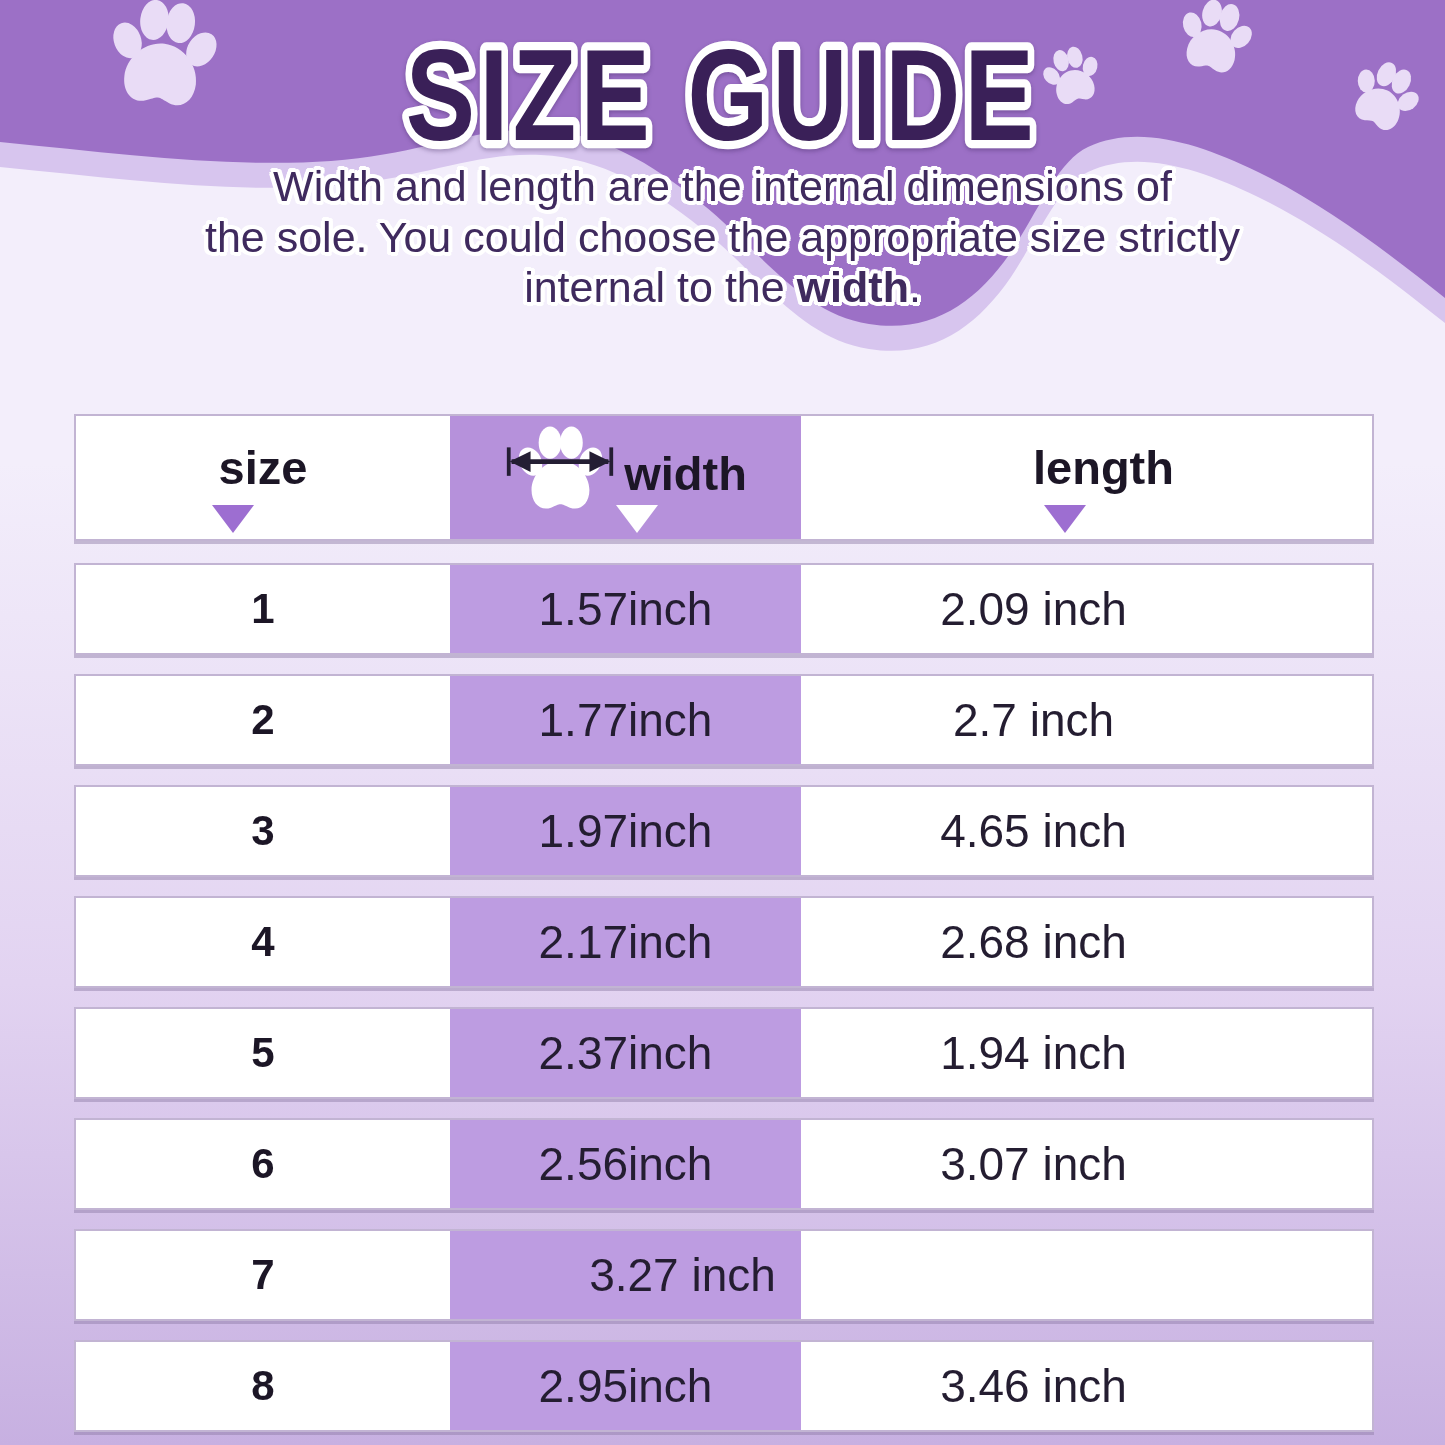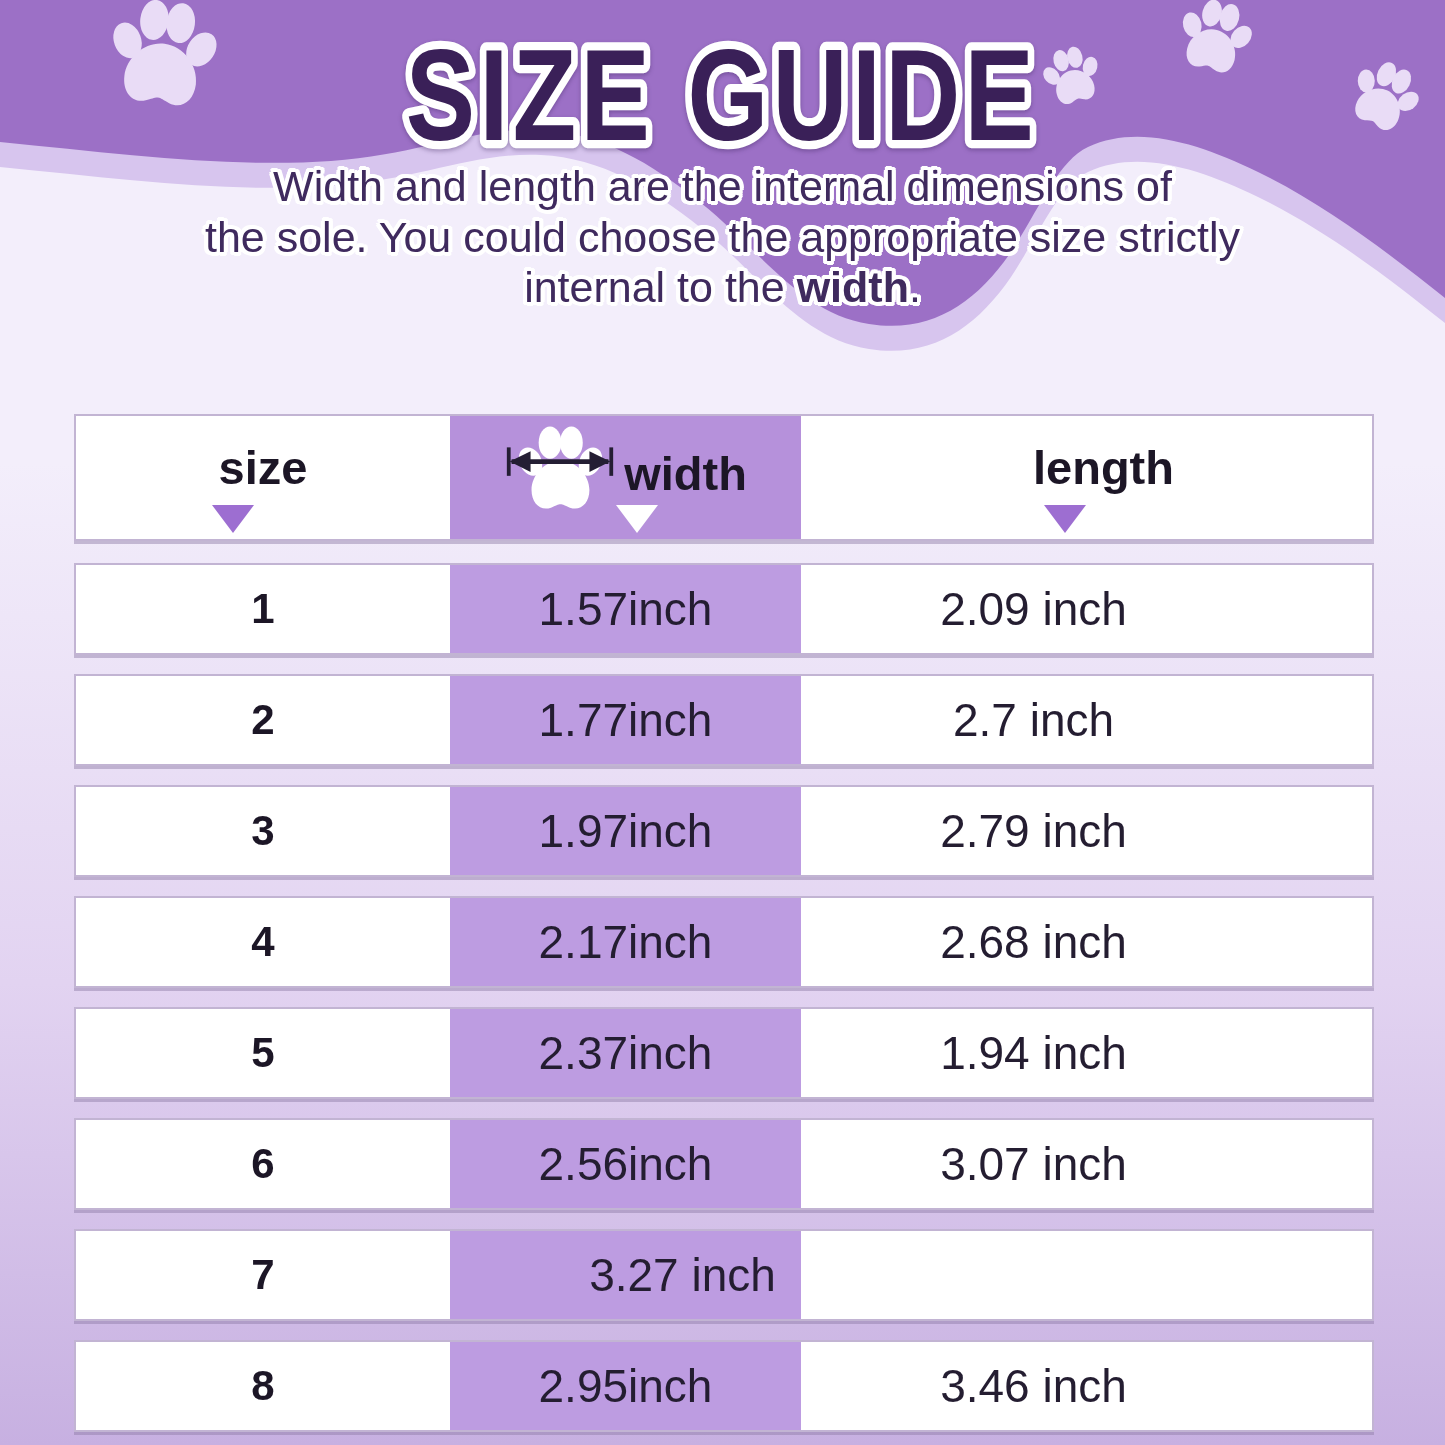--- a/index.html
+++ b/index.html
@@ -157,21 +157,21 @@
       <div class="band"></div>
       <div class="cell c-size num">2</div>
       <div class="cell c-width val">1.77inch</div>
       <div class="cell c-length val">2.7 inch</div>
     </div>
 
     <div class="tbox trow">
       <div class="band"></div>
       <div class="cell c-size num">3</div>
       <div class="cell c-width val">1.97inch</div>
-      <div class="cell c-length val">2.79 inch</div>
+      <div class="cell c-length val">4.65 inch</div>
     </div>
 
     <div class="tbox trow">
       <div class="band"></div>
       <div class="cell c-size num">4</div>
       <div class="cell c-width val">2.17inch</div>
       <div class="cell c-length val">2.68 inch</div>
     </div>
 
     <div class="tbox trow">

